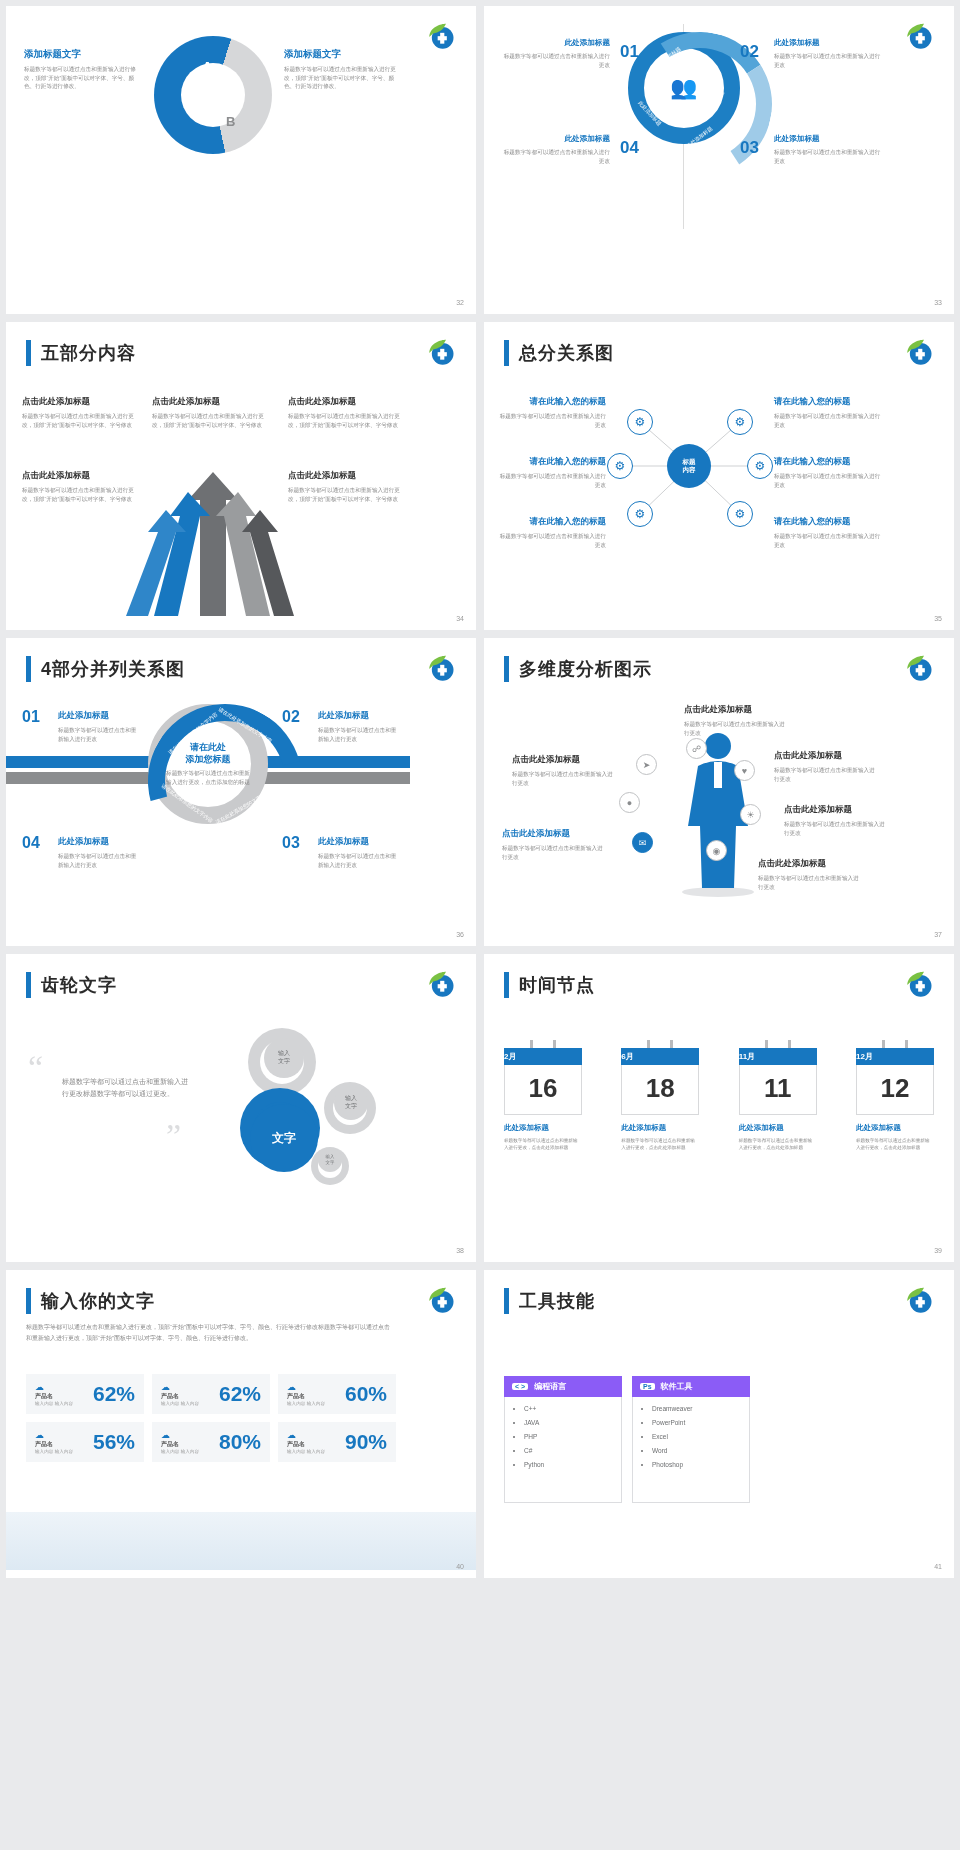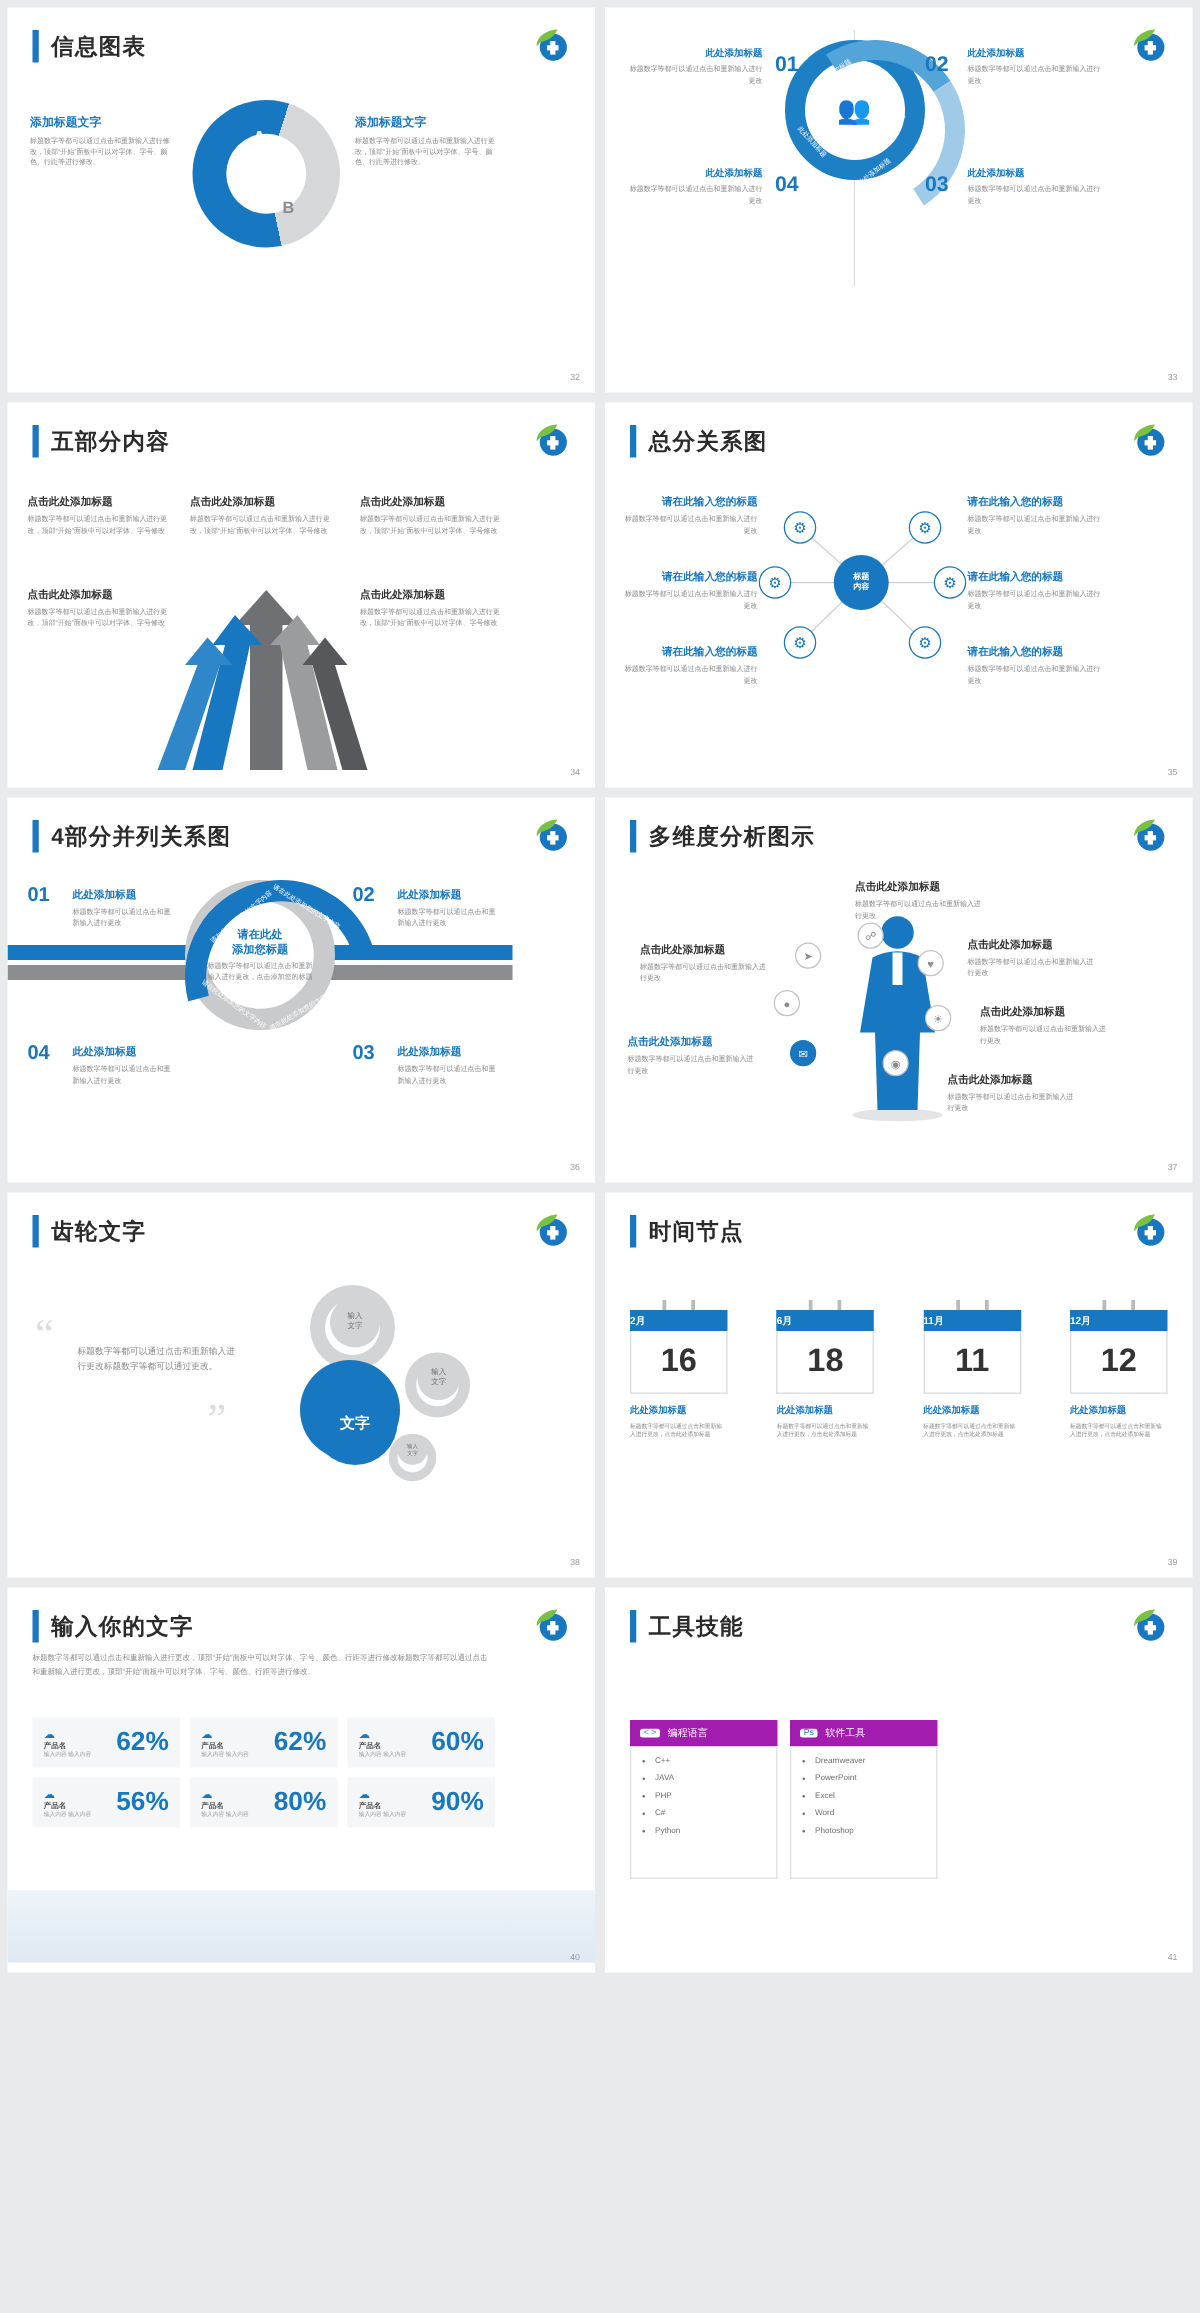--- a/index.html
+++ b/index.html
@@ -182,34 +182,30 @@
 
   
   .pcard {
     background: #f4f6f8; padding: 8px 9px; display: flex; align-items: center;
   }
   .pct { font-size: 21px; font-weight: bold; color: #1777c0; margin-left: auto; }
   .wave { position: absolute; left:0; bottom:0; width: 100%; height: 58px;
     background: linear-gradient(to bottom,#eef4f9,#dde9f3); }
 
   
-  .sk-head { background: #a21caf; color: #fff; display: flex; align-items: center; gap: 6px; padding: 5px 8px; font-size: 8px; font-weight: normal; }
+  .sk-head { background: #8b5cf6; color: #fff; display: flex; align-items: center; gap: 6px; padding: 5px 8px; font-size: 8px; font-weight: bold; }
   .sk-body { border: 1px solid #dcdde0; border-top: none; padding: 8px 10px; height: 106px; }
   .sk-body li { font-size: 6.5px; color: #6c6e70; margin-bottom: 7px; list-style: disc; margin-left: 9px; }
 </style>
 </head>
 <body>
 
 <div class="grid">
 
   <div class="slide">
-    <div class="s-head">
-      <div class="s-bar"></div>
-      <div class="s-title">信息图表</div>
-    </div>
     <svg class="logo" viewBox="0 0 40 36">
       <circle cx="22" cy="19" r="13" fill="#1777c0"></circle>
       <path d="M6 18 C6 6 20 2 26 2 C22 10 18 12 10 14 Z" fill="#7ac143"></path>
       <rect x="19" y="13" width="5" height="13" fill="#fff"></rect>
       <rect x="16" y="17" width="11" height="5" fill="#fff"></rect>
     </svg>
     <div class="body">
       <div class="donut-wrap">
         <div class="donut"></div>
         <div class="donut-a">A</div>

